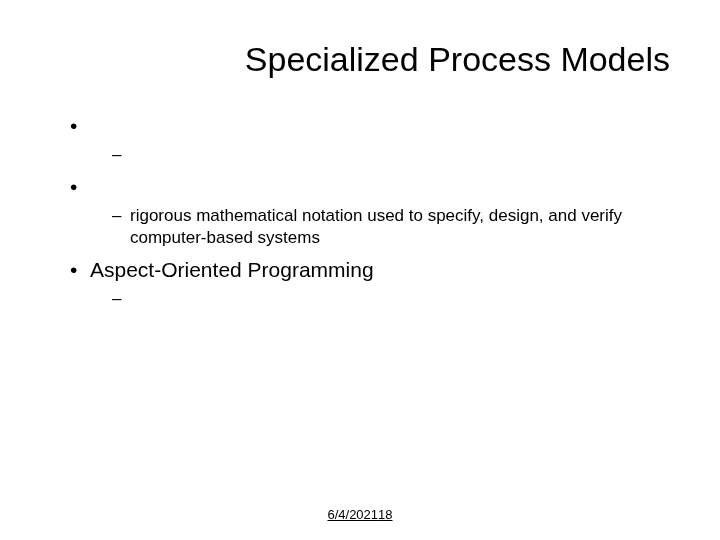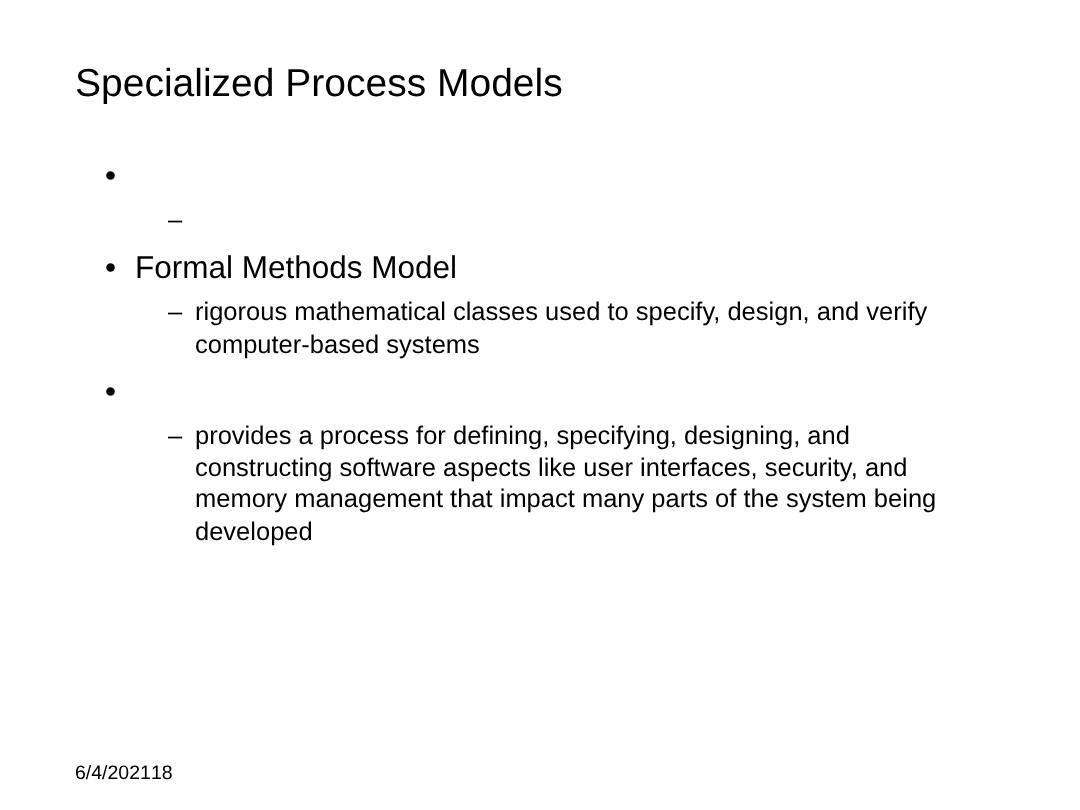--- a/index.html
+++ b/index.html
@@ -10,23 +10,23 @@
     body {
       width: 720px;
       height: 540px;
       background: white;
       font-family: Arial, Helvetica, sans-serif;
       color: #000;
       position: relative;
       padding: 40px 50px 30px 50px;
     }
     .title {
-      font-size: 26px;
+      font-size: 34px;
       font-weight: normal;
-      text-align: left;
+      text-align: right;
       margin-bottom: 35px;
     }
     .content {
       padding-left: 20px;
     }
     .bullet-item {
       margin-bottom: 4px;
     }
     .bullet-heading {
       font-size: 21px;
@@ -54,22 +54,23 @@
     .sub-text {
       flex: 1;
       padding-right: 20px;
     }
     .footer {
       position: absolute;
       bottom: 18px;
       left: 50px;
       right: 50px;
       display: flex;
-      justify-content: flex-start;
+      justify-content: center;
       font-size: 13px;
+      text-decoration: underline;
     }
   </style>
 </head>
 <body>
 
 <h1 class="title">Specialized Process Models</h1>
 
 <div class="content">
 
   <div class="bullet-item">
@@ -77,35 +78,34 @@
       <span class="bullet-dot">•</span>
     </div>
     <div class="sub-item">
       <span class="sub-dash">–</span>
     </div>
   </div>
 
   <div class="bullet-item">
     <div class="bullet-heading">
       <span class="bullet-dot">•</span>
-      <span>Formal Methods Model</span>
     </div>
     <div class="sub-item">
       <span class="sub-dash">–</span>
-      <span class="sub-text">rigorous mathematical classes used to specify, design, and verify computer-based systems</span>
+      <span class="sub-text">rigorous mathematical notation used to specify, design, and verify computer-based systems</span>
     </div>
   </div>
 
   <div class="bullet-item">
     <div class="bullet-heading">
       <span class="bullet-dot">•</span>
+      <span>Aspect-Oriented Programming</span>
     </div>
     <div class="sub-item">
       <span class="sub-dash">–</span>
-      <span class="sub-text">provides a process for defining, specifying, designing, and constructing software aspects like user interfaces, security, and memory management that impact many parts of the system being developed</span>
     </div>
   </div>
 
 </div>
 
 <div class="footer">
   <span>6/4/2021</span>
   <span>18</span>
 </div>
 

